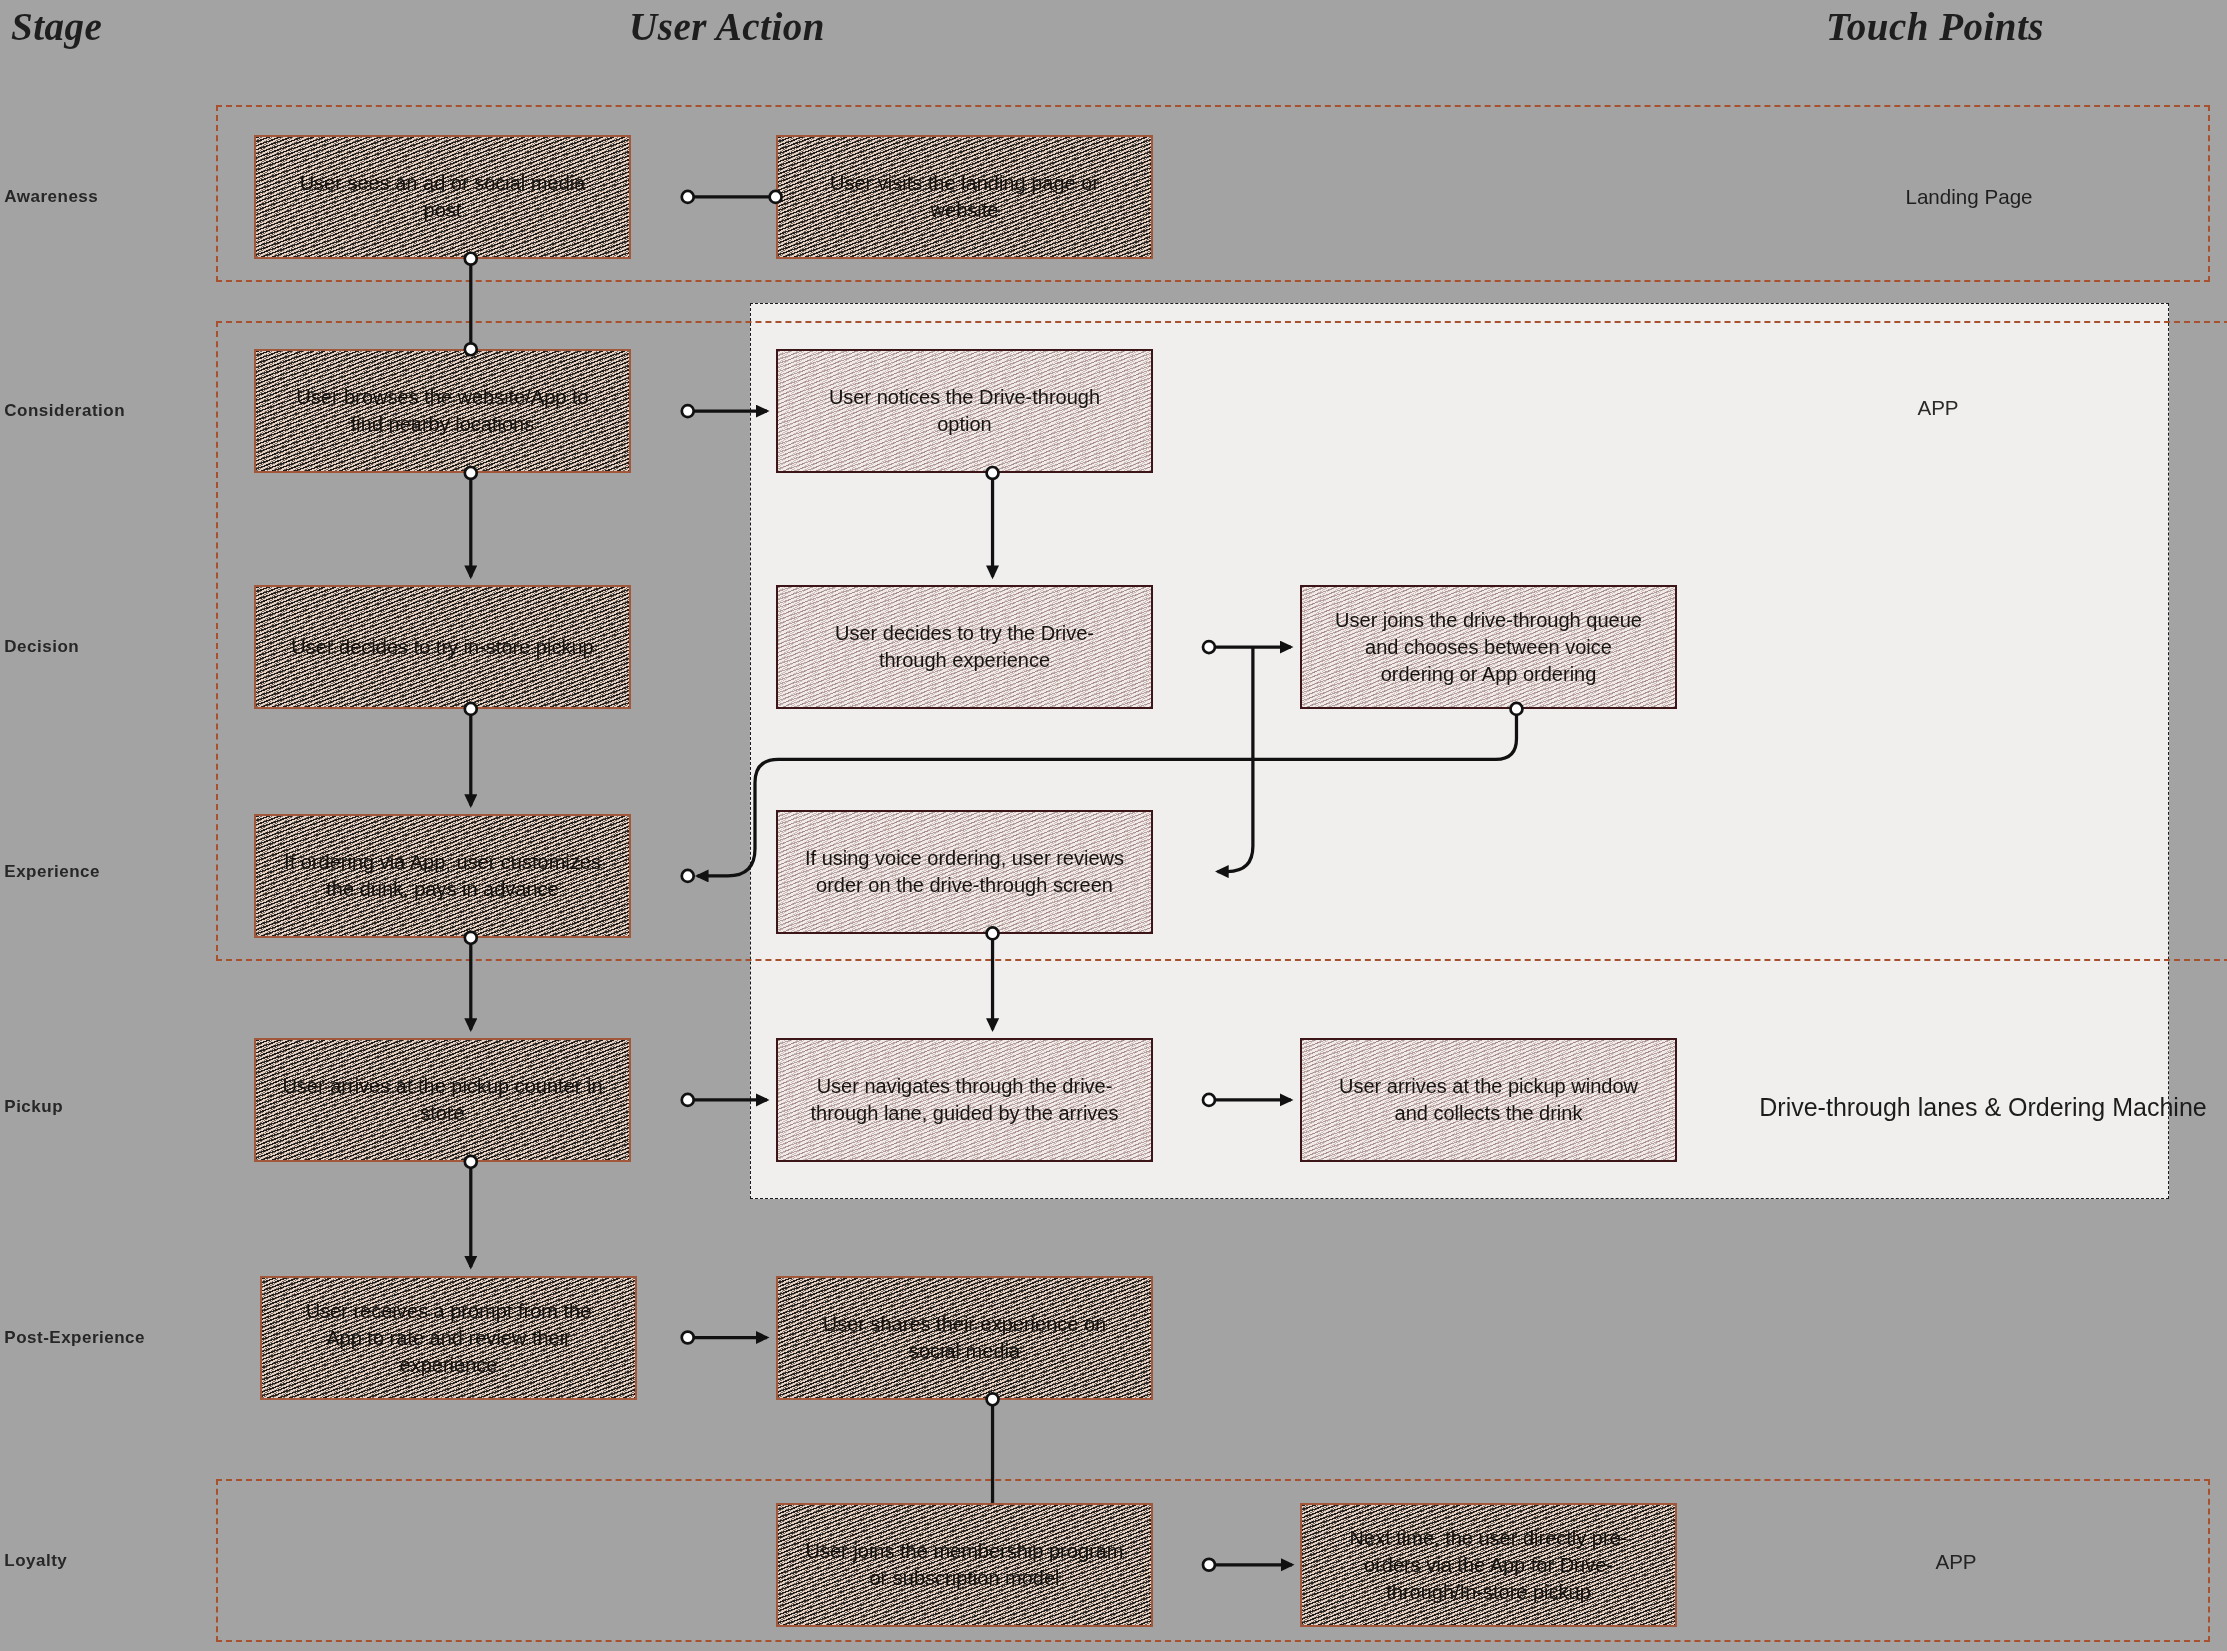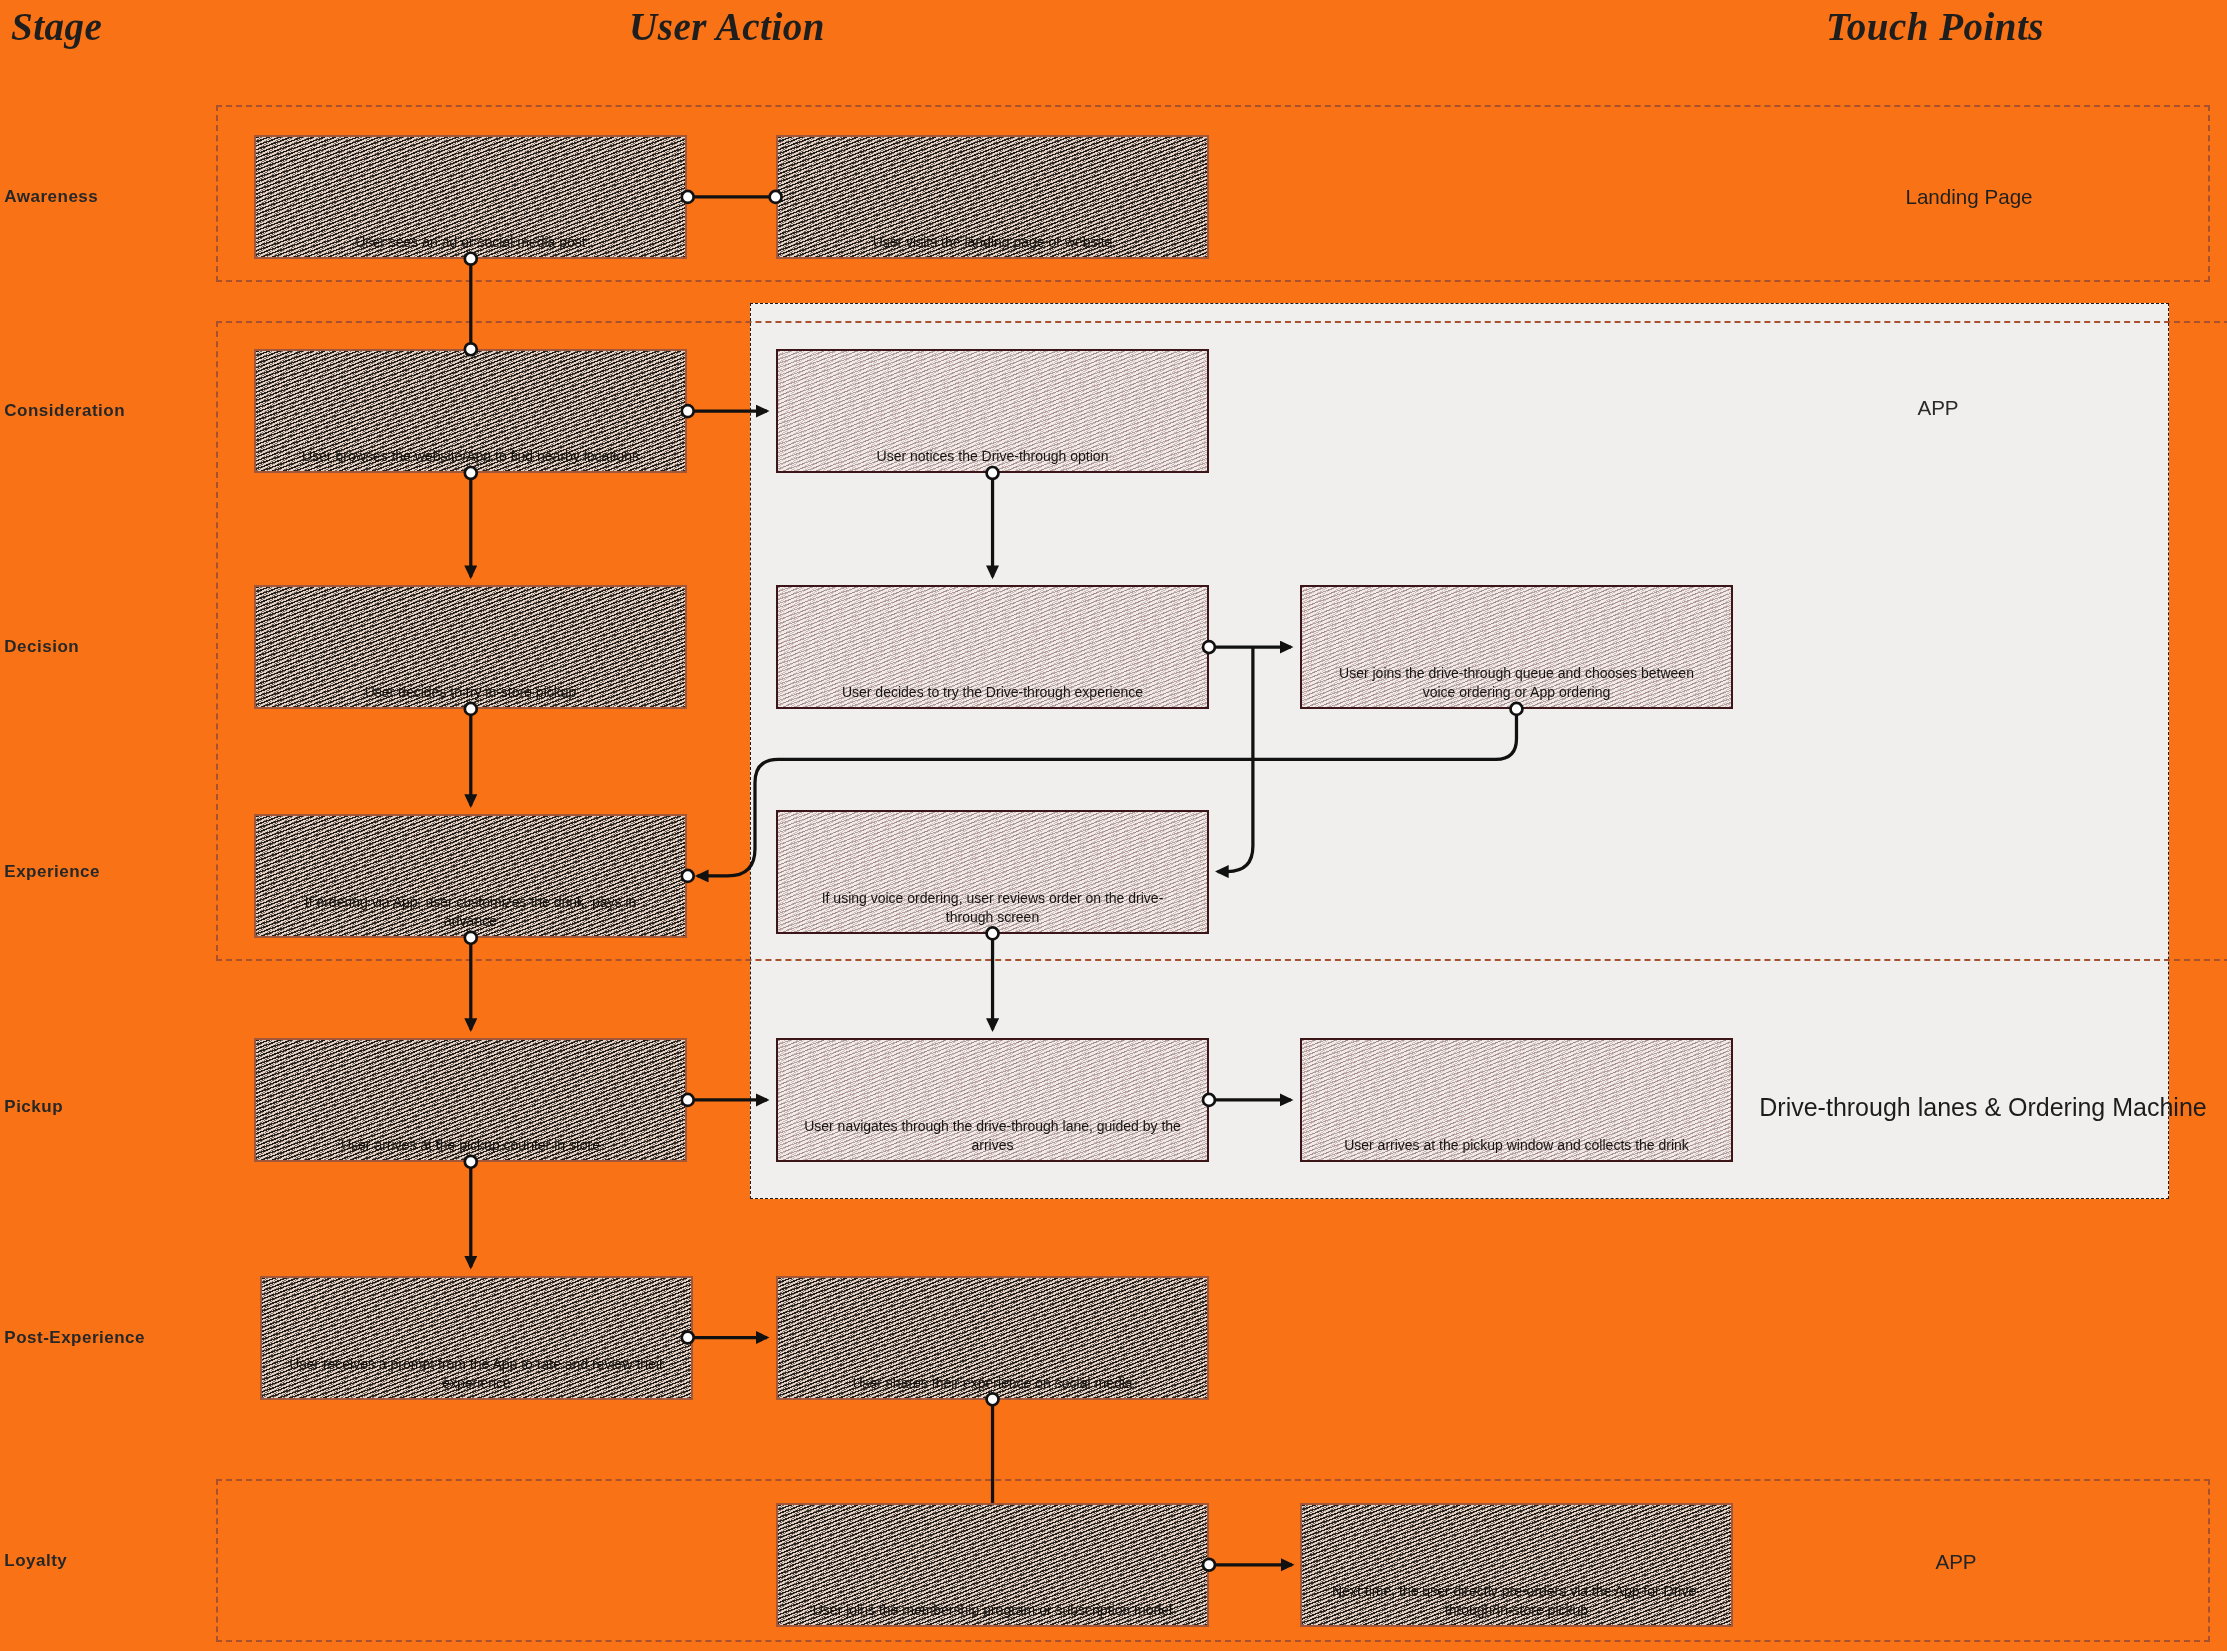--- a/index.html
+++ b/index.html
@@ -1,16 +1,16 @@
 <!DOCTYPE html>
 <html style="font-size:8.7px"><head>
 <meta charset="utf-8">
 <style>
   html,body{margin:0;padding:0;background:#000;}
-  .canvas{position:relative;width:2227px;height:1651px;background:#f97316;overflow:hidden;
+  .canvas{position:relative;width:2227px;height:1651px;background:#a3a3a3;overflow:hidden;
           font-family:"Liberation Sans", sans-serif;}
 
   
   .hdr{position:absolute;font-family:"Liberation Serif", serif;font-style:italic;font-weight:bold;
        font-size:39px;color:#1e1e1e;letter-spacing:0.5px;white-space:nowrap;}
   .hdr-stage{left:11px;top:4.3px;}
   .hdr-action{left:727px;top:4.3px;transform:translateX(-50%);}
   .hdr-touch{left:1935px;top:4.3px;transform:translateX(-50%);}
 
   
@@ -21,23 +21,23 @@
   .panel{position:absolute;left:750px;top:303px;width:1419px;height:896px;
          background:#f0efed;border:1.6px dashed #1a1a1a;box-sizing:border-box;}
 
   
   .group{position:absolute;border:2.7px dashed #a8512e;box-sizing:border-box;background:transparent;z-index:3;}
   .g1{left:216px;top:105px;width:1994px;height:177px;}
   .g2{left:216px;top:321px;width:2014px;height:640px;border-right:none;}
   .g3{left:216px;top:1479px;width:1994px;height:163px;}
 
   
-  .box{position:absolute;width:433px;height:124px;box-sizing:border-box;z-index:4;
-       display:flex;align-items:flex-end;justify-content:center;text-align:center;
-       padding:5.4px 24.4px;font-size:14px;line-height:1.35;color:#171310;}
+  .box{position:absolute;width:377px;height:124px;box-sizing:border-box;z-index:4;
+       display:flex;align-items:center;justify-content:center;text-align:center;
+       padding:5.4px 24.4px;font-size:20px;line-height:1.35;color:#171310;}
   .box.dark{border:2.7px solid #a3573a;background-color:#e6d2c4;
     background-image:
       repeating-linear-gradient(160deg, rgba(12,10,8,0.88) 0 1.4px, transparent 1.4px 3.8px),
       repeating-linear-gradient(149deg, rgba(25,20,16,0.55) 0 0.8px, transparent 0.8px 2.7px);}
   .box.lite{border:2.2px solid #3b1517;background-color:#f1ece9;
     background-image:
       repeating-linear-gradient(160deg, rgba(122,84,84,0.5) 0 1.1px, transparent 1.1px 3.8px),
       repeating-linear-gradient(149deg, rgba(122,84,84,0.3) 0 0.8px, transparent 0.8px 3.3px);}
 
   

